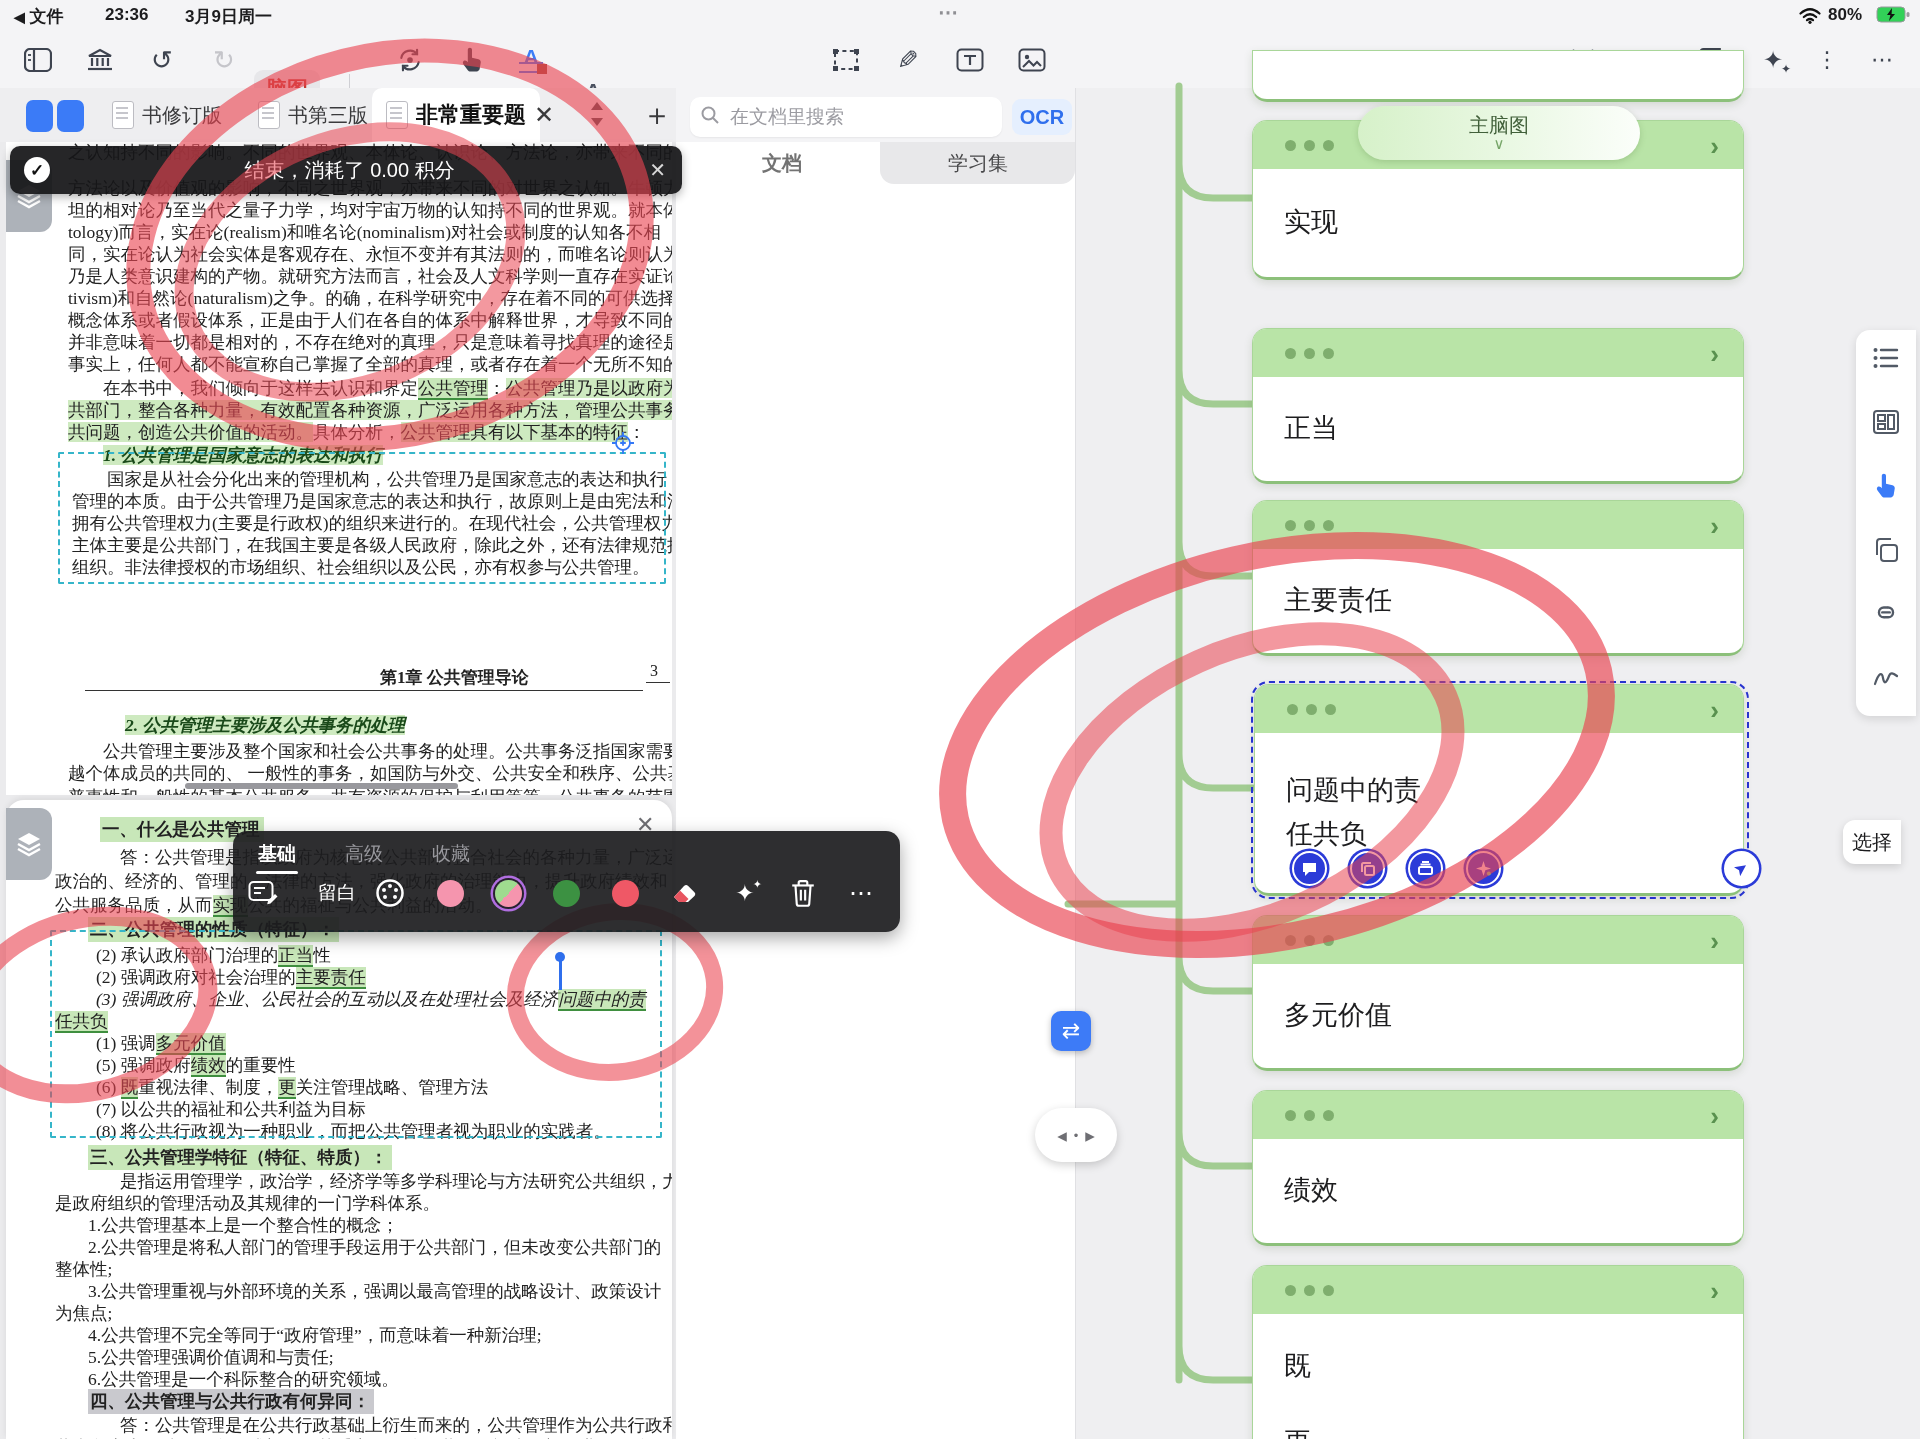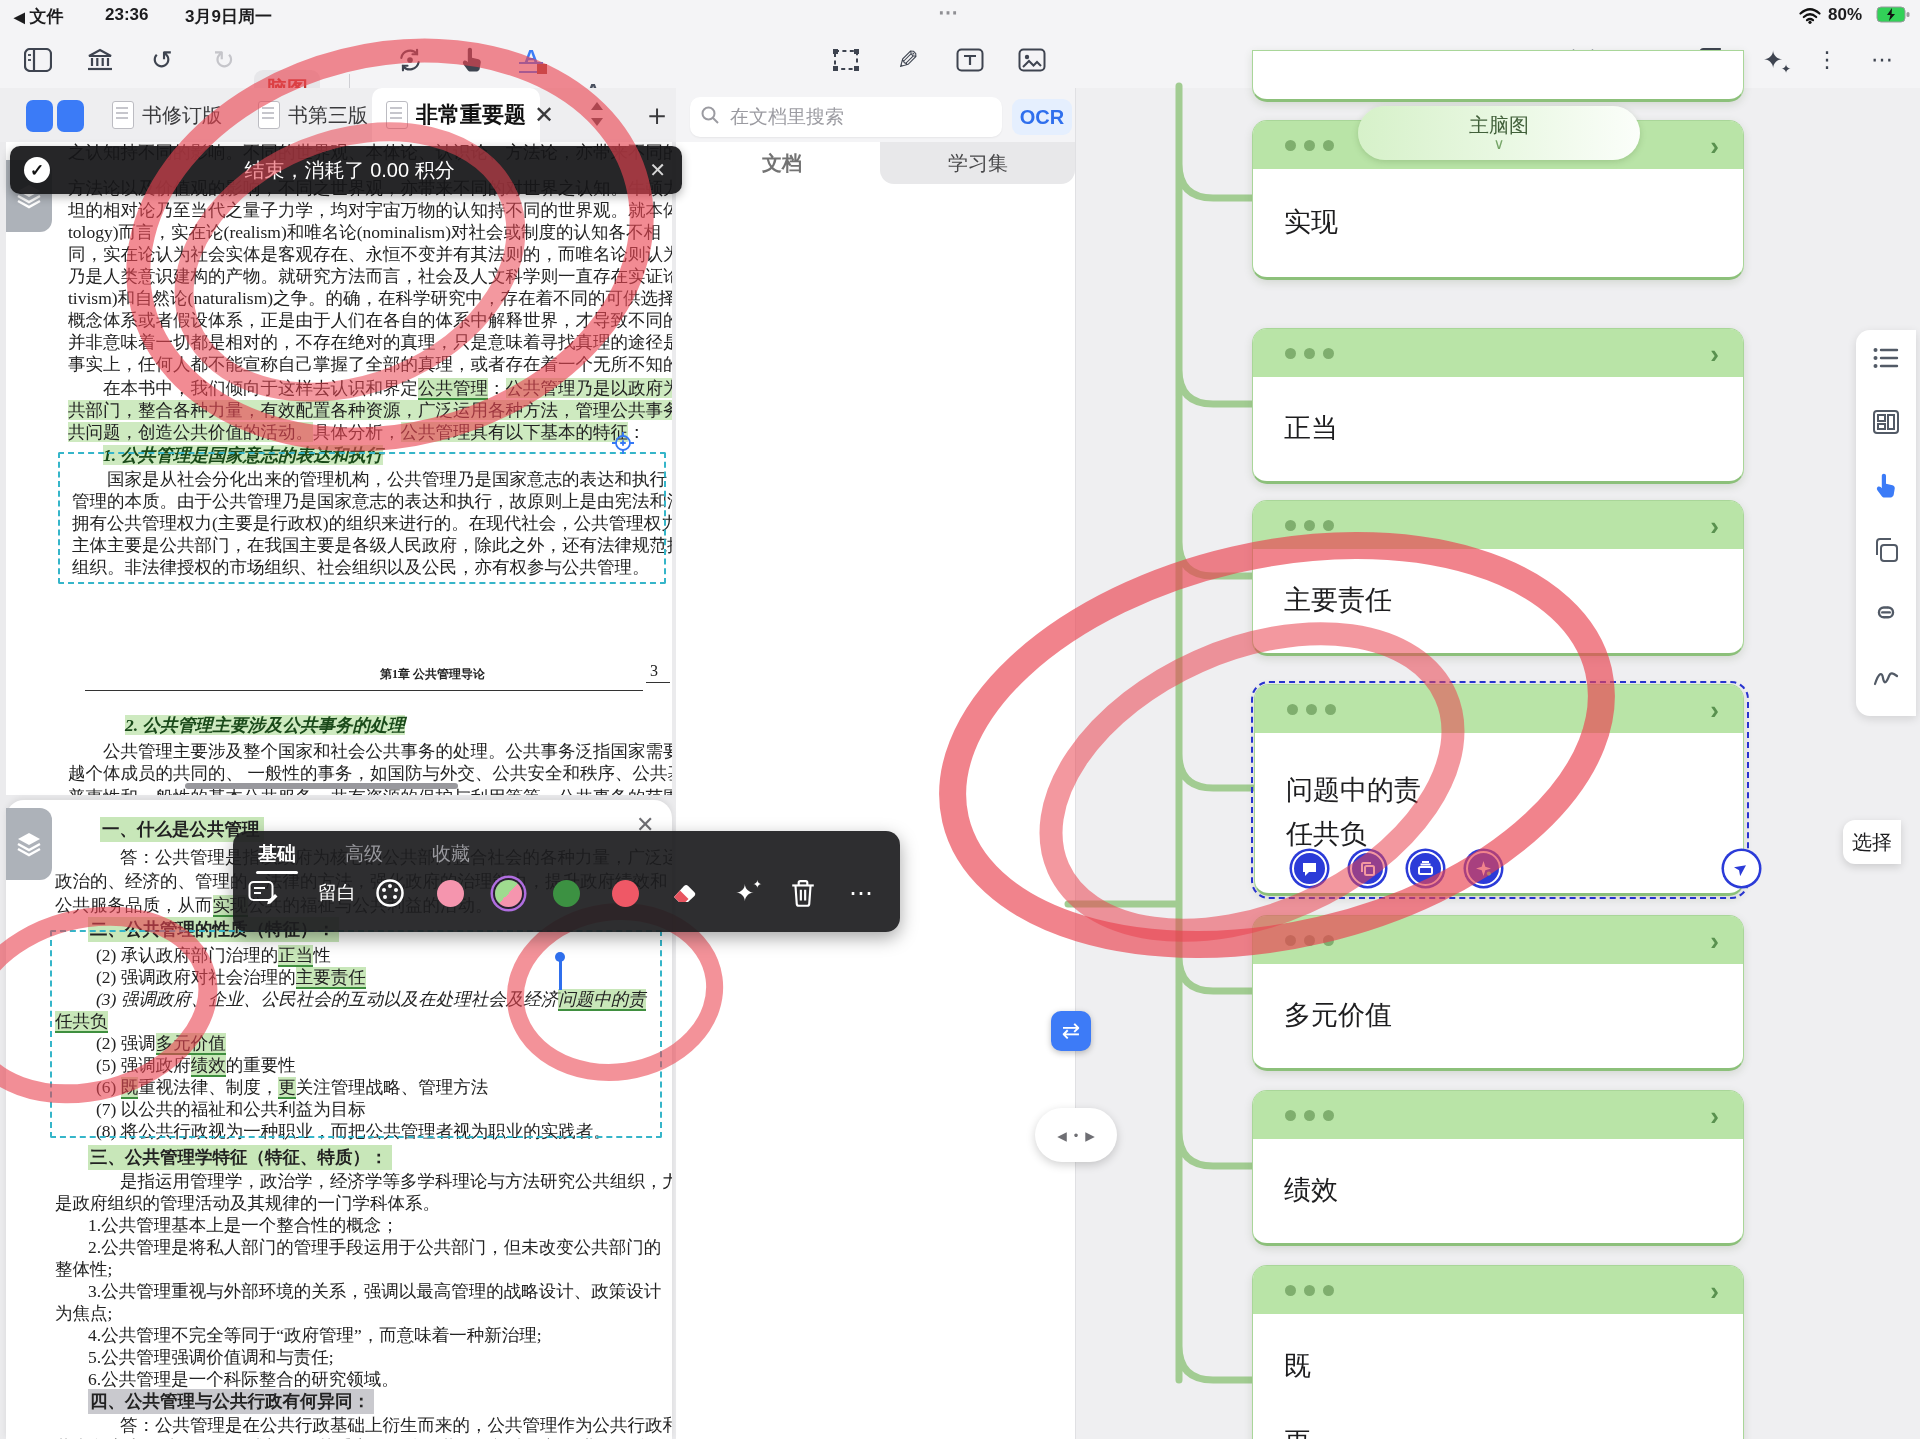--- a/index.html
+++ b/index.html
@@ -323,39 +323,39 @@
   </div>
   <div class="abs dashbox" style="left:58px;top:452px;width:604px;height:128px;"></div>
   <span class="abs" style="left:610px;top:430px;">
     <svg width="26" height="26" viewBox="0 0 26 26">
         <circle cx="13" cy="13" r="7" fill="none" stroke="#3478f6" stroke-width="1.8"></circle>
         <path d="M13 2 v5 M13 19 v5 M2 13 h5 M19 13 h5" stroke="#3478f6" stroke-width="1.8"></path>
         <path d="M13 10.2 v5.6 M10.2 13 h5.6" stroke="#3478f6" stroke-width="1.8"></path>
       </svg>
   </span>
 
-  <span class="abs" style="left:380px;top:666px;font-family:'Liberation Serif',serif;font-size:12px;font-weight:bold;color:#222;">第1章 公共管理导论</span>
+  <span class="abs" style="left:380px;top:666px;font-family:'Liberation Serif',serif;font-size:17px;font-weight:bold;color:#222;">第1章 公共管理导论</span>
   <span class="abs" style="left:650px;top:662px;font-family:'Liberation Serif',serif;font-size:16px;color:#222;">3</span>
   <span class="abs" style="left:85px;top:690px;width:558px;height:1px;background:#333;"></span>
   <span class="abs" style="left:646px;top:682px;width:24px;height:1px;background:#333;"></span>
 
   <div class="abs" id="scrollgrip"></div>
 
   <div class="abs" id="page2">
     <div id="p2lines" style="position:absolute;left:-6px;top:-800px;width:672px;height:1439px;">
         <div class="docline hblock" style="top: 818px; left: 100px;"><span>一、什么是公共管理</span></div>
         <div class="docline" style="top: 846px; left: 120px;"><span>答：公共管理是指以政府为核心的公共部门整合社会的各种力量，广泛运用</span></div>
         <div class="docline" style="top: 870px; left: 55px;"><span>政治的、经济的、管理的、法律的方法，强化政府的治理能力，提升政府绩效和</span></div>
         <div class="docline" style="top: 894px; left: 55px;"><span>公共服务品质，从而</span><span class="hlu">实现</span><span>公共的福祉与公共利益的活动。</span></div>
         <div class="docline hblock" style="top: 918px; left: 88px;"><span>二、公共管理的性质（特征）：</span></div>
         <div class="docline" style="top: 944px; left: 96px;"><span>(2) 承认政府部门治理的</span><span class="hlu">正当</span><span>性</span></div>
         <div class="docline" style="top: 966px; left: 96px;"><span>(2) 强调政府对社会治理的</span><span class="hlu">主要责任</span></div>
         <div class="docline" style="top: 988px; left: 96px; font-style: italic;"><span>(3) 强调政府、企业、公民社会的互动以及在处理社会及经济</span><span class="hlu">问题中的责</span></div>
         <div class="docline" style="top: 1010px; left: 55px;"><span class="hlu">任共负</span></div>
-        <div class="docline" style="top: 1032px; left: 96px;"><span>(2) 强调</span><span class="hlu">多元价值</span></div>
+        <div class="docline" style="top: 1032px; left: 96px;"><span>(1) 强调</span><span class="hlu">多元价值</span></div>
         <div class="docline" style="top: 1054px; left: 96px;"><span>(5) 强调政府</span><span class="hlu">绩效</span><span>的重要性</span></div>
         <div class="docline" style="top: 1076px; left: 96px;"><span>(6) </span><span class="hlu">既</span><span>重视法律、制度，</span><span class="hlu">更</span><span>关注管理战略、管理方法</span></div>
         <div class="docline" style="top: 1098px; left: 96px;"><span>(7) 以公共的福祉和公共利益为目标</span></div>
         <div class="docline" style="top: 1120px; left: 96px;"><span>(8) 将公共行政视为一种职业，而把公共管理者视为职业的实践者。</span></div>
         <div class="docline hblock" style="top: 1146px; left: 88px;"><span>三、公共管理学特征（特征、特质）：</span></div>
         <div class="docline" style="top: 1170px; left: 120px;"><span>是指运用管理学，政治学，经济学等多学科理论与方法研究公共组织，尤其</span></div>
         <div class="docline" style="top: 1192px; left: 55px;"><span>是政府组织的管理活动及其规律的一门学科体系。</span></div>
         <div class="docline" style="top: 1214px; left: 88px;"><span>1.公共管理基本上是一个整合性的概念；</span></div>
         <div class="docline" style="top: 1236px; left: 88px;"><span>2.公共管理是将私人部门的管理手段运用于公共部门，但未改变公共部门的</span></div>
         <div class="docline" style="top: 1258px; left: 55px;"><span>整体性;</span></div>

